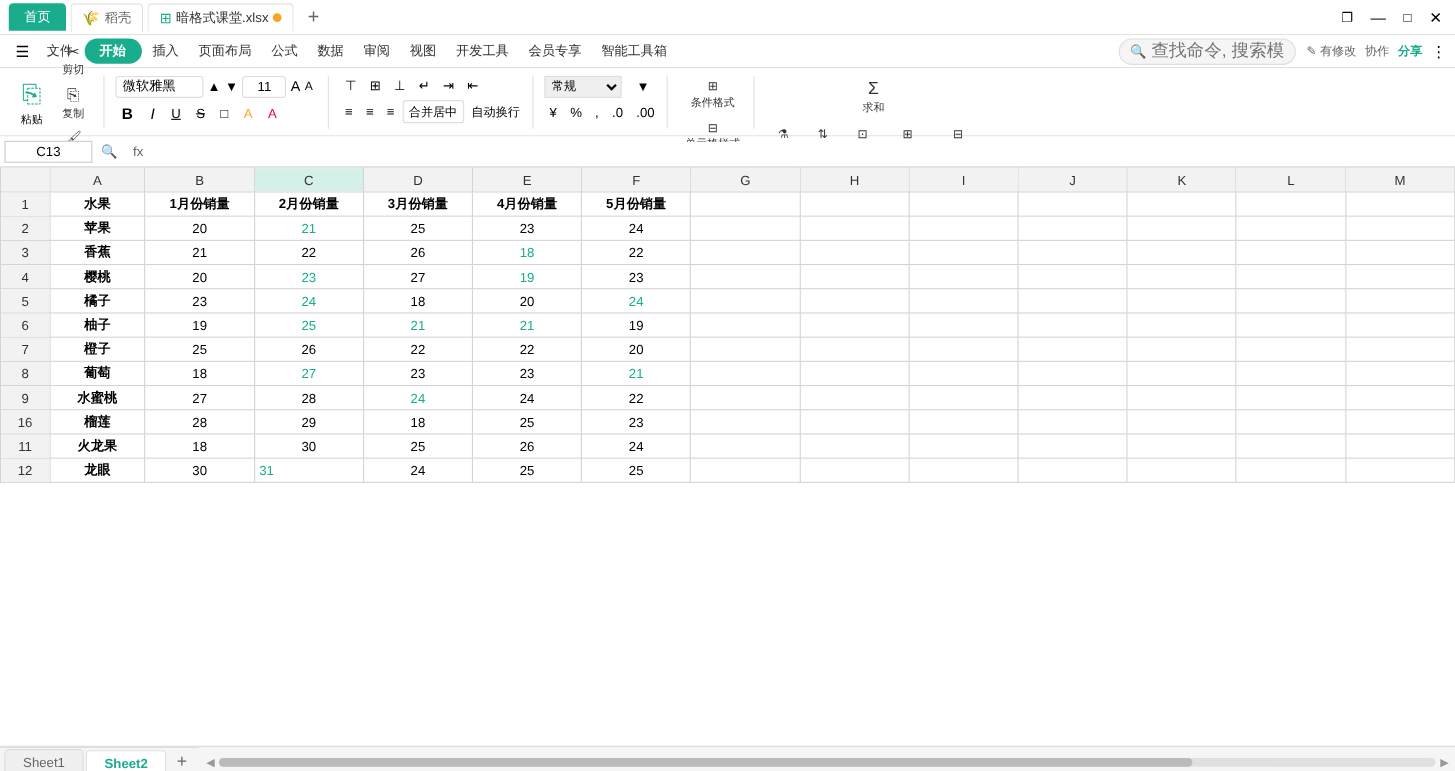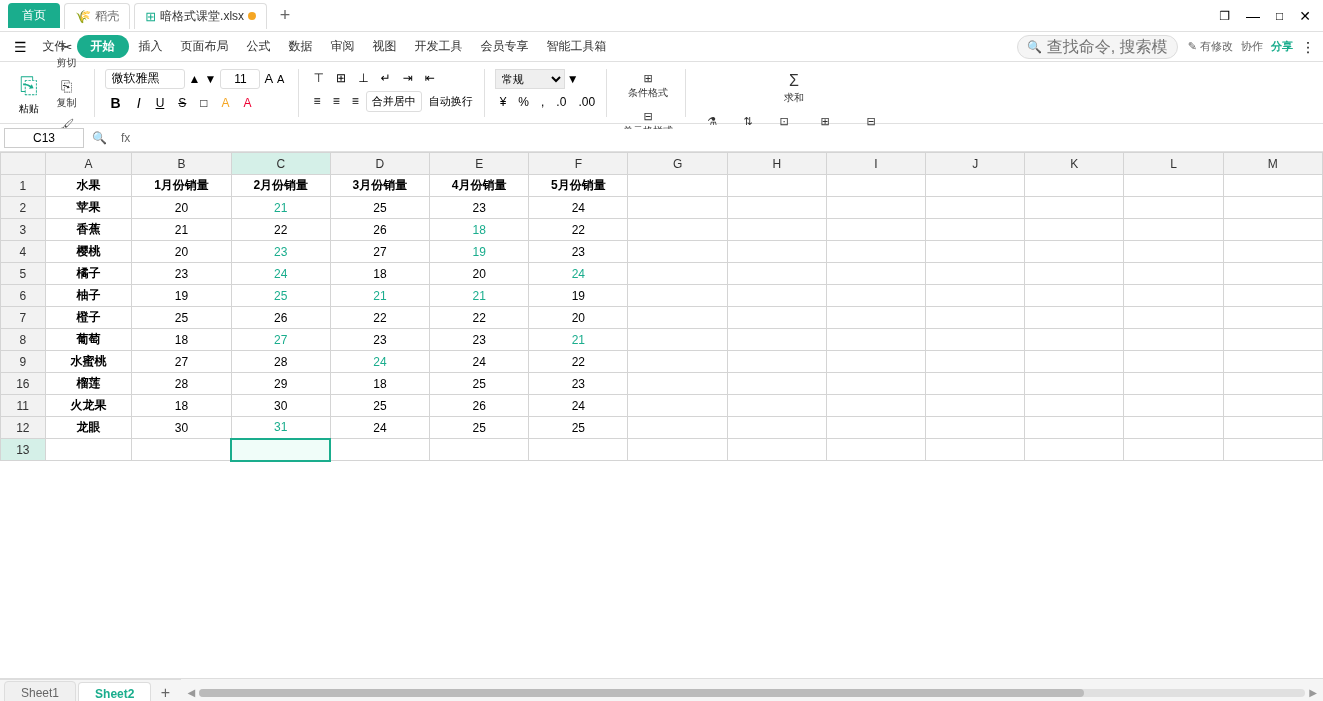--- a/index.html
+++ b/index.html
@@ -209,21 +209,21 @@
     <div style="display:flex; align-items:center; gap:2px;">
       <span style="cursor:pointer; padding:2px 5px;">≡</span>
       <span style="cursor:pointer; padding:2px 5px;">≡</span>
       <span style="cursor:pointer; padding:2px 5px;">≡</span>
       <span style="cursor:pointer; padding:2px 5px; font-size:11px; border:1px solid #ddd; border-radius:3px;">合并居中</span>
       <span style="cursor:pointer; padding:2px 5px; font-size:11px;">自动换行</span>
     </div>
   </div>
 
   <div class="toolbar-group" style="flex-direction:column; gap:4px; align-items:flex-start;">
-    <div style="display:flex; align-items:center; gap:2px;">
+    <div style="display:flex; align-items:center; gap:14px;">
       <select style="border:1px solid #ddd; padding:2px; font-size:11px; width:70px;">
         <option>常规</option>
       </select>
       <span style="font-size:12px; cursor:pointer;">▼</span>
     </div>
     <div style="display:flex; gap:2px; font-size:12px;">
       <span style="cursor:pointer; padding:2px 5px;">¥</span>
       <span style="cursor:pointer; padding:2px 5px;">%</span>
       <span style="cursor:pointer; padding:2px 5px;">,</span>
       <span style="cursor:pointer; padding:2px 5px;">.0</span>
@@ -473,40 +473,24 @@
           <td style="text-align: center; padding: 0px 4px;"></td>
           <td style="text-align: center; padding: 0px 4px;"></td>
           <td style="text-align: center; padding: 0px 4px;"></td>
           <td style="text-align: center; padding: 0px 4px;"></td>
           <td style="text-align: center; padding: 0px 4px;"></td>
         </tr>
         <tr>
           <th class="row-header">12</th>
           <td style="font-weight: bold; text-align: center; padding: 0px 4px;">龙眼</td>
           <td style="text-align: center; padding: 0px 4px;">30</td>
-          <td style="color: rgb(26, 173, 141); text-align: center; padding: 0px 4px;">31</td>
+          <td style="color: rgb(26, 173, 141); text-align: left; padding: 0px 4px;">31</td>
           <td style="text-align: center; padding: 0px 4px;">24</td>
           <td style="text-align: center; padding: 0px 4px;">25</td>
           <td style="text-align: center; padding: 0px 4px;">25</td>
-          <td style="text-align: center; padding: 0px 4px;"></td>
-          <td style="text-align: center; padding: 0px 4px;"></td>
-          <td style="text-align: center; padding: 0px 4px;"></td>
-          <td style="text-align: center; padding: 0px 4px;"></td>
-          <td style="text-align: center; padding: 0px 4px;"></td>
-          <td style="text-align: center; padding: 0px 4px;"></td>
-          <td style="text-align: center; padding: 0px 4px;"></td>
-        </tr>
-        <tr>
-          <th class="row-header row-selected">13</th>
-          <td style="text-align: center; padding: 0px 4px;"></td>
-          <td style="text-align: center; padding: 0px 4px;"></td>
-          <td class="selected" style="text-align: center; padding: 0px 4px;"></td>
-          <td style="text-align: center; padding: 0px 4px;"></td>
-          <td style="text-align: center; padding: 0px 4px;"></td>
-          <td style="text-align: center; padding: 0px 4px;"></td>
           <td style="text-align: center; padding: 0px 4px;"></td>
           <td style="text-align: center; padding: 0px 4px;"></td>
           <td style="text-align: center; padding: 0px 4px;"></td>
           <td style="text-align: center; padding: 0px 4px;"></td>
           <td style="text-align: center; padding: 0px 4px;"></td>
           <td style="text-align: center; padding: 0px 4px;"></td>
           <td style="text-align: center; padding: 0px 4px;"></td>
         </tr>
       </tbody>
   </table>

